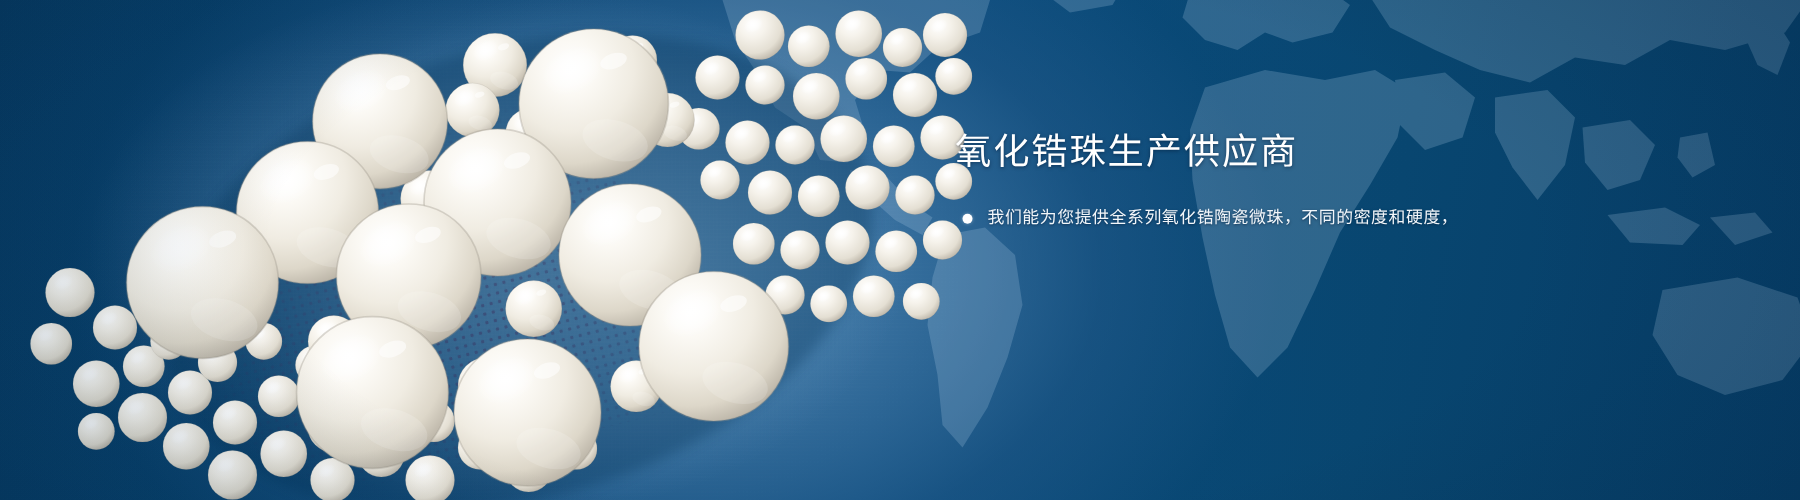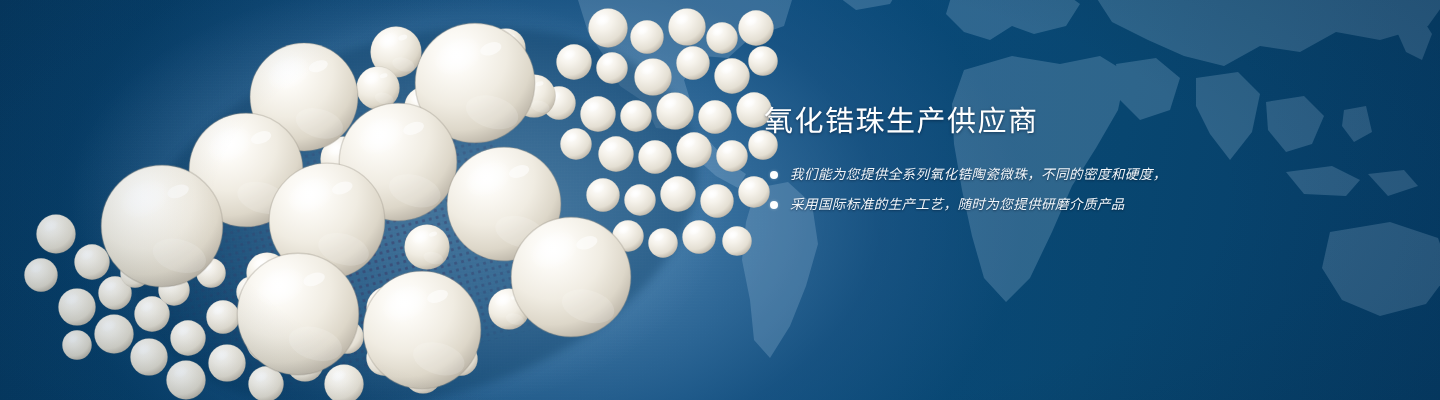--- a/index.html
+++ b/index.html
@@ -110,21 +110,20 @@
     font-weight: 400;
     letter-spacing: 1.5px;
     text-shadow: 0 1px 3px rgba(0,20,45,0.55);
     white-space: nowrap;
   }
 
   .bullets {
     list-style: none;
     margin: 0;
     padding: 0;
-    font-style: italic;
   }
   .bullet {
     position: relative;
     padding-left: 28px;
     margin-bottom: 9px;
     color: #f2f6fa;
     font-size: 13.5px;
     line-height: 21px;
     letter-spacing: 0.45px;
     text-shadow: 0 1px 2px rgba(0,18,40,0.55);
@@ -351,21 +350,17 @@
     <h1 class="headline">氧化锆珠生产供应商</h1>
 
     <ul class="bullets">
 
       <li class="bullet">
         <span class="bullet-dot"></span>
         <span class="bullet-line">我们能为您提供全系列氧化锆陶瓷微珠，不同的密度和硬度，</span>
       </li>
 
 
-      <li class="bullet">
-        <span class="bullet-dot"></span>
-        <span class="bullet-line">采用国际标准的生产工艺，随时为您提供研磨介质产品</span>
-      </li>
 
     </ul>
   </div>
 
 </div>
 
 </body></html>

